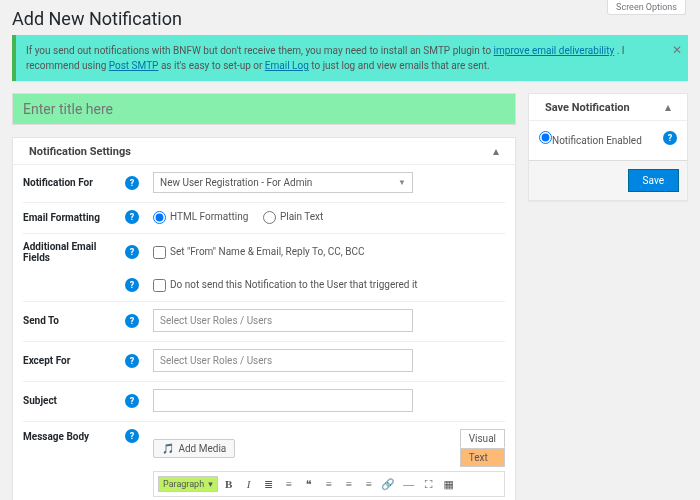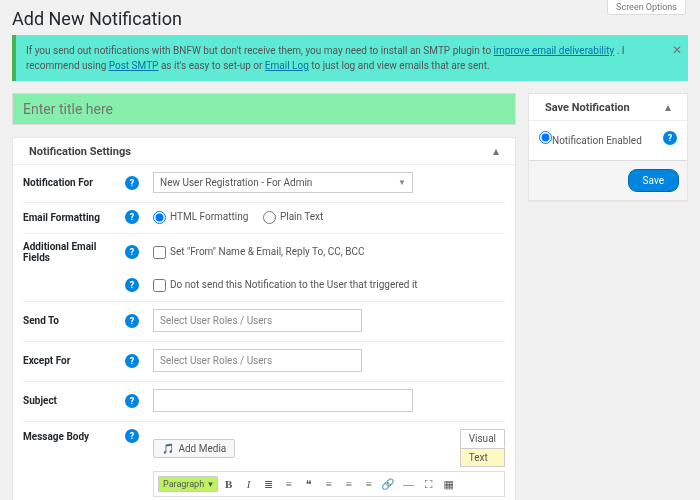--- a/index.html
+++ b/index.html
@@ -19,38 +19,38 @@
     .postbox-header h2 { font-size: 11px; font-weight: bold; }
     .toggle-ind { color: #72777c; font-size: 12px; }
     .inside { padding: 0 10px 10px 10px; }
     .form-row { display: flex; align-items: center; padding: 7px 0; border-top: 1px solid #fff; }
     .form-row:first-child { border-top: none; }
     .row-label { width: 130px; font-weight: bold; font-size: 10px; color: #23282d; display: flex; align-items: center; justify-content: space-between; padding-right: 14px; }
     .help { display: inline-flex; width: 14px; height: 14px; border-radius: 50%; background: #0085e0; color: #fff; align-items: center; justify-content: center; font-size: 9px; font-weight: bold; cursor: pointer; }
     .row-input { flex: 1; font-size: 10px; color: #555; }
     .sel { width: 260px; padding: 4px 6px; border: 1px solid #ccc; background: #fff; font-size: 10px; color: #555; display: flex; justify-content: space-between; align-items: center; }
     .sel .caret { color: #888; font-size: 8px; }
-    .multi { width: 209px; padding: 5px 6px; border: 1px solid #ccc; background: #fff; font-size: 10px; color: #888; }
+    .multi { width: 260px; padding: 5px 6px; border: 1px solid #ccc; background: #fff; font-size: 10px; color: #888; }
     .txt { width: 260px; padding: 5px 6px; border: 1px solid #ccc; background: #fff; font-size: 10px; }
     .radio-group label, .check-group label { font-size: 10px; color: #555; margin-right: 12px; }
     .radio-group input, .check-group input { vertical-align: middle; margin-right: 4px; }
     .media-btn { display: inline-flex; align-items: center; gap: 4px; border: 1px solid #ccc; background: #f7f7f7; padding: 3px 8px; font-size: 10px; color: #555; cursor: pointer; border-radius: 2px; }
     .editor-tabs { float: right; display: flex; flex-direction: column; }
-    .ed-tab { border: 1px solid #ccc; padding: 3px 8px; font-size: 10px; background: #fef9c3; cursor: pointer; color: #555; }
+    .ed-tab { border: 1px solid #ccc; padding: 3px 8px; font-size: 10px; background: #fdba74; cursor: pointer; color: #555; }
     .ed-tab.active { background: #fff; border-bottom-color: #fff; }
     .editor-top { display:flex; justify-content: space-between; align-items: center; }
     .toolbar { border: 1px solid #ddd; background: #fff; margin-top: 4px; padding: 3px 4px; display: flex; align-items: center; gap: 2px; width: 100%; }
     .tb-sel { border: 1px solid #ccc; font-size: 9px; padding: 2px 4px; background: #bef264; color:#555; display:flex; align-items:center; gap:4px; }
     .tb-btn { width: 18px; height: 18px; display: inline-flex; align-items: center; justify-content: center; color: #555; font-size: 11px; font-family: Georgia, serif; cursor: pointer; }
     .sep-row { border-top: 1px solid #eee; margin-top: 2px; }
     .save-inside { padding: 10px; font-size: 10px; }
     .save-inside label { display: block; margin-bottom: 4px; color: #555; }
     .save-inside .help { float: right; }
     .save-actions { border-top: 1px solid #ddd; background: #f5f5f5; padding: 8px; text-align: right; }
-    .btn-primary { background: #0085e0; border: 1px solid #006799; color: #fff; padding: 5px 14px; font-size: 10px; border-radius: 9px; cursor: pointer; }
+    .btn-primary { background: #0085e0; border: 1px solid #006799; color: #fff; padding: 5px 14px; font-size: 10px; border-radius: 0; cursor: pointer; }
   </style>
 </head>
 <body>
 
 <div class="screen-options">Screen Options</div>
 
 <div class="wrap">
   <h1>Add New Notification</h1>
 
   <div class="notice">

